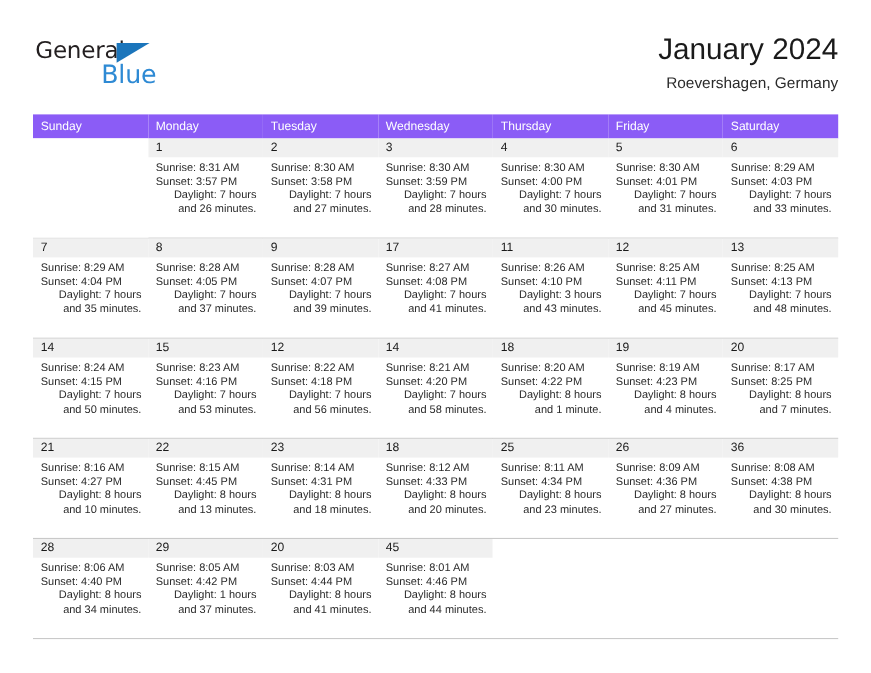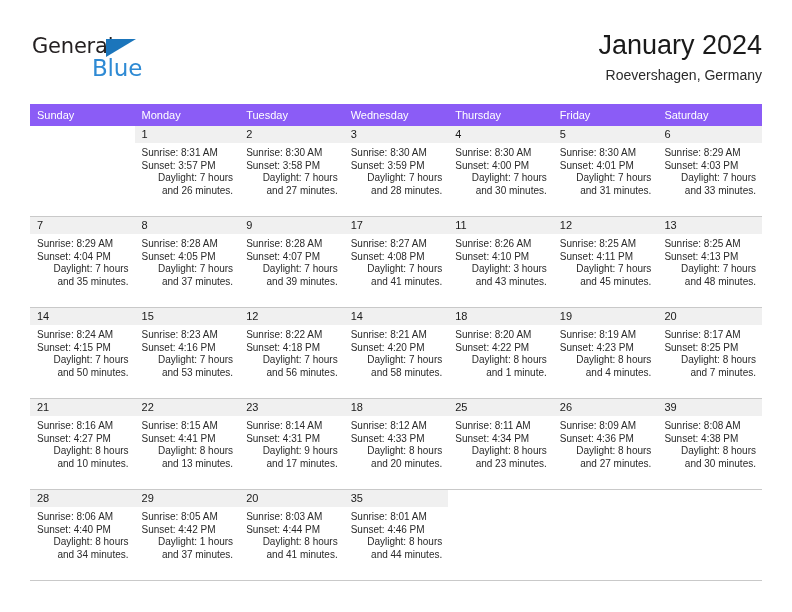--- a/index.html
+++ b/index.html
@@ -425,32 +425,32 @@
                 <div>Sunset: 4:27 PM</div>
                 <div class="wrap">Daylight: 8 hours and 10 minutes.</div>
               </div>
             </div>
           </td>
           <td>
             <div class="cell">
               <div class="daynum-bar">22</div>
               <div class="details">
                 <div>Sunrise: 8:15 AM</div>
-                <div>Sunset: 4:41 PM</div>
+                <div>Sunset: 4:45 PM</div>
                 <div class="wrap">Daylight: 8 hours and 13 minutes.</div>
               </div>
             </div>
           </td>
           <td>
             <div class="cell">
               <div class="daynum-bar">23</div>
               <div class="details">
                 <div>Sunrise: 8:14 AM</div>
                 <div>Sunset: 4:31 PM</div>
-                <div class="wrap">Daylight: 9 hours and 17 minutes.</div>
+                <div class="wrap">Daylight: 8 hours and 18 minutes.</div>
               </div>
             </div>
           </td>
           <td>
             <div class="cell">
               <div class="daynum-bar">18</div>
               <div class="details">
                 <div>Sunrise: 8:12 AM</div>
                 <div>Sunset: 4:33 PM</div>
                 <div class="wrap">Daylight: 8 hours and 20 minutes.</div>
@@ -472,21 +472,21 @@
               <div class="daynum-bar">26</div>
               <div class="details">
                 <div>Sunrise: 8:09 AM</div>
                 <div>Sunset: 4:36 PM</div>
                 <div class="wrap">Daylight: 8 hours and 27 minutes.</div>
               </div>
             </div>
           </td>
           <td>
             <div class="cell">
-              <div class="daynum-bar">39</div>
+              <div class="daynum-bar">36</div>
               <div class="details">
                 <div>Sunrise: 8:08 AM</div>
                 <div>Sunset: 4:38 PM</div>
                 <div class="wrap">Daylight: 8 hours and 30 minutes.</div>
               </div>
             </div>
           </td>
         </tr>
         <tr class="rowsep">
           <td colspan="7">
@@ -519,21 +519,21 @@
               <div class="daynum-bar">20</div>
               <div class="details">
                 <div>Sunrise: 8:03 AM</div>
                 <div>Sunset: 4:44 PM</div>
                 <div class="wrap">Daylight: 8 hours and 41 minutes.</div>
               </div>
             </div>
           </td>
           <td>
             <div class="cell">
-              <div class="daynum-bar">35</div>
+              <div class="daynum-bar">45</div>
               <div class="details">
                 <div>Sunrise: 8:01 AM</div>
                 <div>Sunset: 4:46 PM</div>
                 <div class="wrap">Daylight: 8 hours and 44 minutes.</div>
               </div>
             </div>
           </td>
           <td>
             <div class="cell blank">
               <div class="daynum-bar" style="background: rgb(255, 255, 255);"></div>

